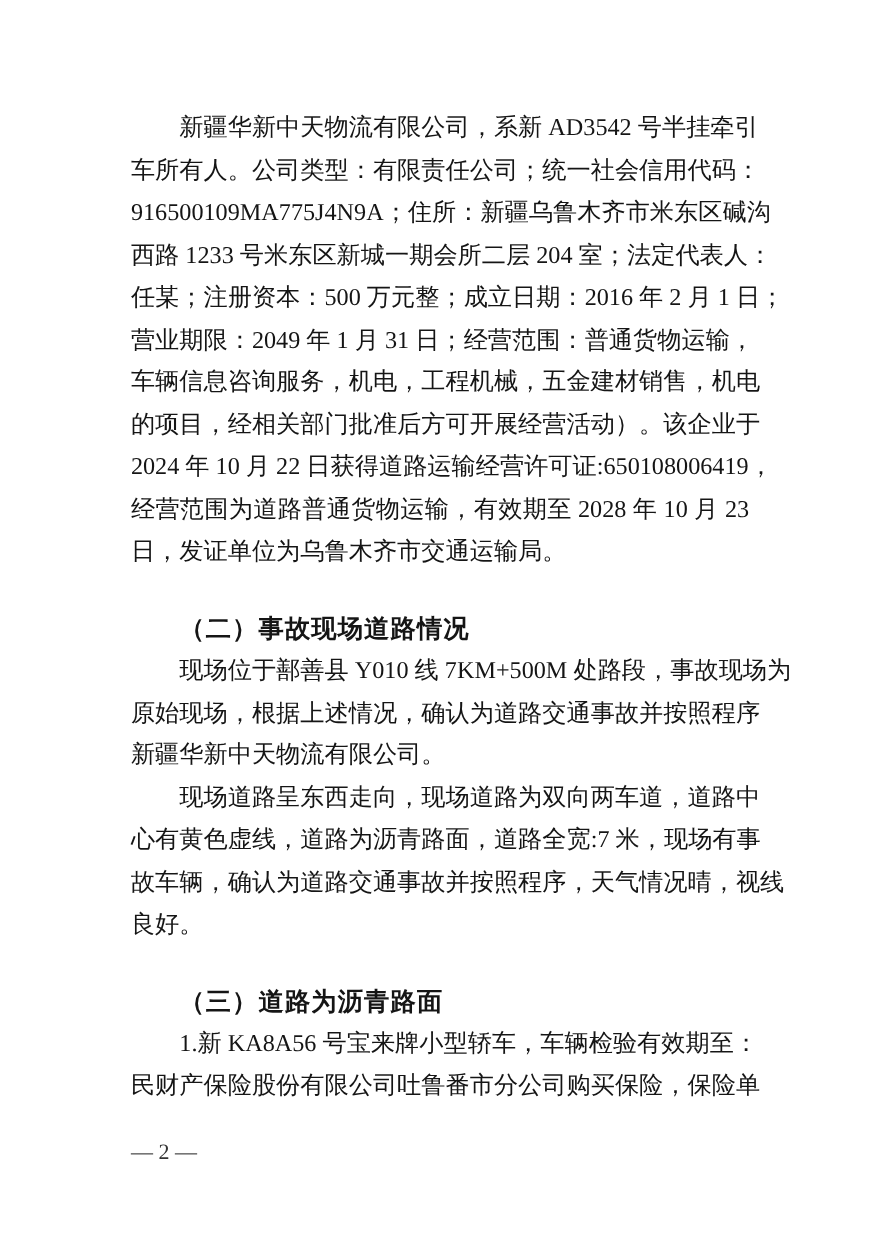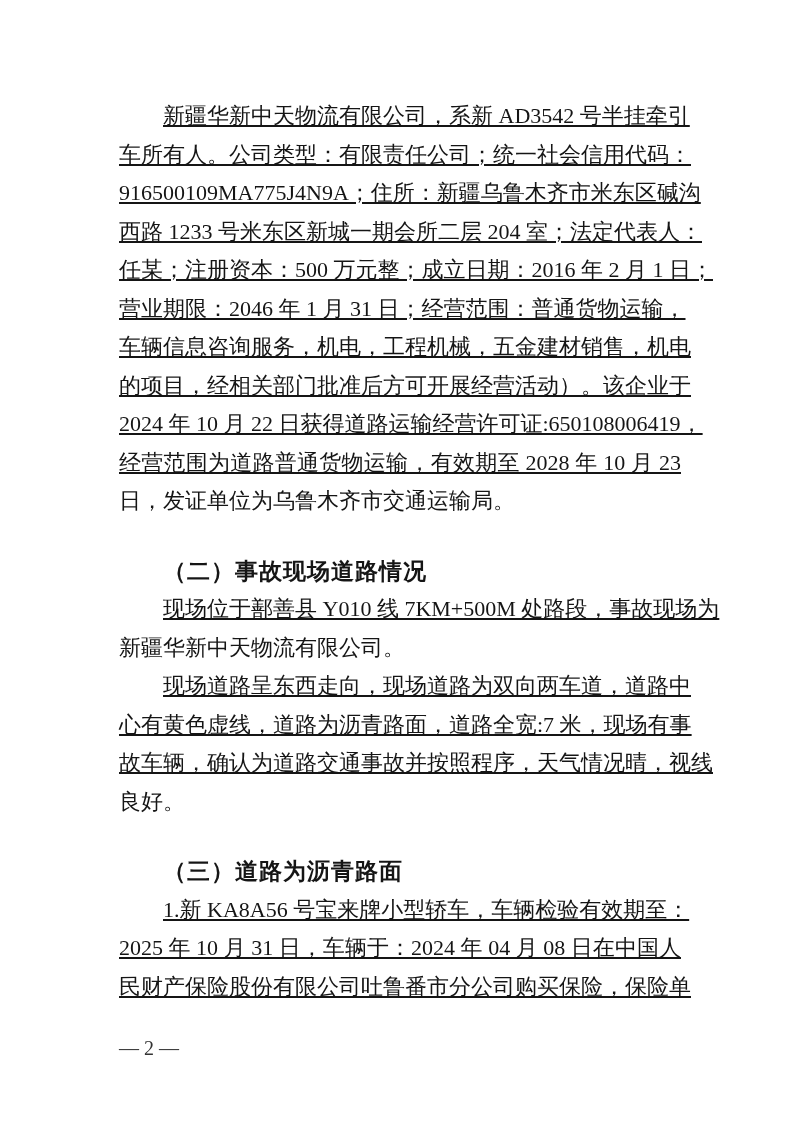--- a/index.html
+++ b/index.html
@@ -22,21 +22,20 @@
     font-size: 22px;
     line-height: 38.5px;
     height: 38.5px;
     white-space: nowrap;
     color: #151515;
   }
   .line.justify {
     text-align: justify;
     text-align-last: justify;
     text-justify: inter-character;
-    text-decoration: underline;
   }
   .line.indent { text-indent: 44px; }
   .line.heading {
     font-family: "Liberation Sans", "DejaVu Sans", sans-serif;
     font-weight: bold;
     font-size: 23px;
     letter-spacing: 1px;
     margin-top: 31px;
   }
   .footer {
@@ -52,32 +51,32 @@
 </head>
 <body>
 
 <div class="page">
   <div class="content" id="doc-body">
       <div class="line body-line indent justify">新疆华新中天物流有限公司，系新 AD3542 号半挂牵引</div>
       <div class="line body-line justify">车所有人。公司类型：有限责任公司；统一社会信用代码：</div>
       <div class="line body-line justify">916500109MA775J4N9A；住所：新疆乌鲁木齐市米东区碱沟</div>
       <div class="line body-line justify">西路 1233 号米东区新城一期会所二层 204 室；法定代表人：</div>
       <div class="line body-line justify">任某；注册资本：500 万元整；成立日期：2016 年 2 月 1 日；</div>
-      <div class="line body-line justify">营业期限：2046 年 1 月 31 日；经营范围：普通货物运输，</div>
+      <div class="line body-line justify">营业期限：2049 年 1 月 31 日；经营范围：普通货物运输，</div>
       <div class="line body-line justify">车辆信息咨询服务，机电，工程机械，五金建材销售，机电</div>
       <div class="line body-line justify">的项目，经相关部门批准后方可开展经营活动）。该企业于</div>
       <div class="line body-line justify">2024 年 10 月 22 日获得道路运输经营许可证:650108006419，</div>
       <div class="line body-line justify">经营范围为道路普通货物运输，有效期至 2028 年 10 月 23</div>
       <div class="line body-line">日，发证单位为乌鲁木齐市交通运输局。</div>
       <div class="line heading indent">（二）事故现场道路情况</div>
       <div class="line body-line indent justify">现场位于鄯善县 Y010 线 7KM+500M 处路段，事故现场为</div>
+      <div class="line body-line justify">原始现场，根据上述情况，确认为道路交通事故并按照程序</div>
       <div class="line body-line">新疆华新中天物流有限公司。</div>
       <div class="line body-line indent justify">现场道路呈东西走向，现场道路为双向两车道，道路中</div>
       <div class="line body-line justify">心有黄色虚线，道路为沥青路面，道路全宽:7 米，现场有事</div>
       <div class="line body-line justify">故车辆，确认为道路交通事故并按照程序，天气情况晴，视线</div>
       <div class="line body-line">良好。</div>
       <div class="line heading indent">（三）道路为沥青路面</div>
       <div class="line body-line indent justify">1.新 KA8A56 号宝来牌小型轿车，车辆检验有效期至：</div>
-      <div class="line body-line justify">2025 年 10 月 31 日，车辆于：2024 年 04 月 08 日在中国人</div>
       <div class="line body-line justify">民财产保险股份有限公司吐鲁番市分公司购买保险，保险单</div>
     </div>
   <div class="footer">— 2 —</div>
 </div>
 
 </body></html>

